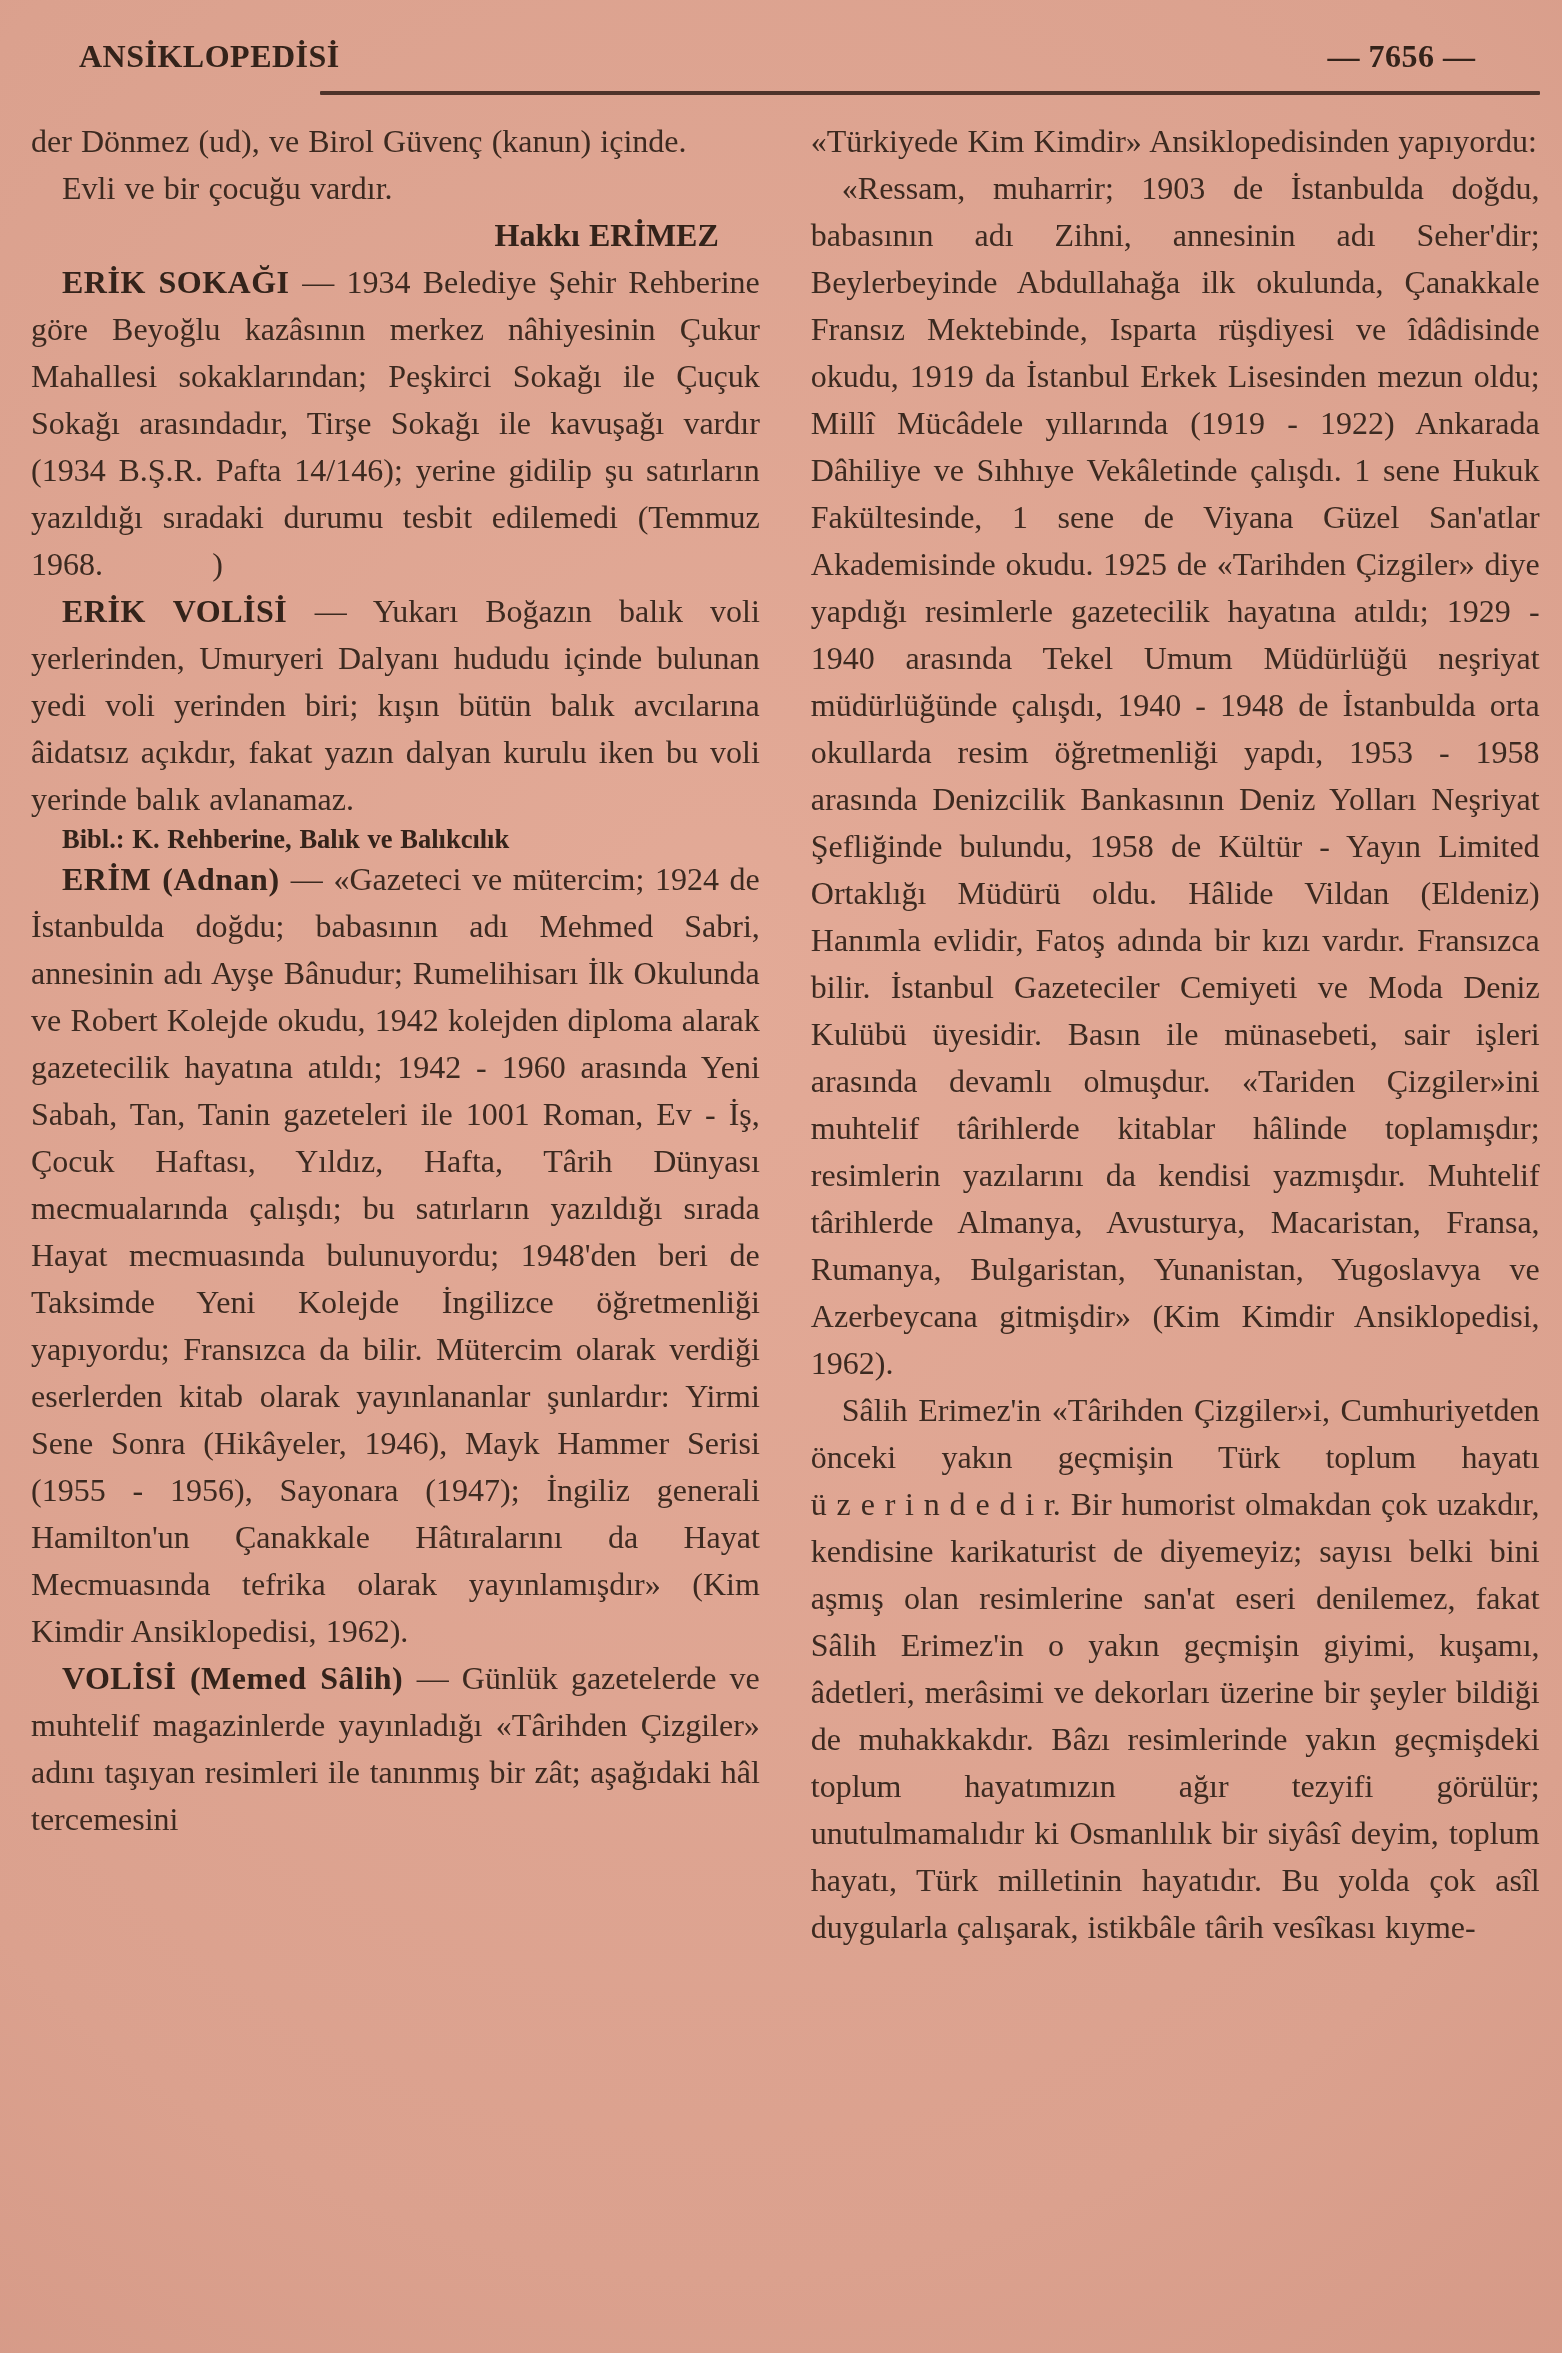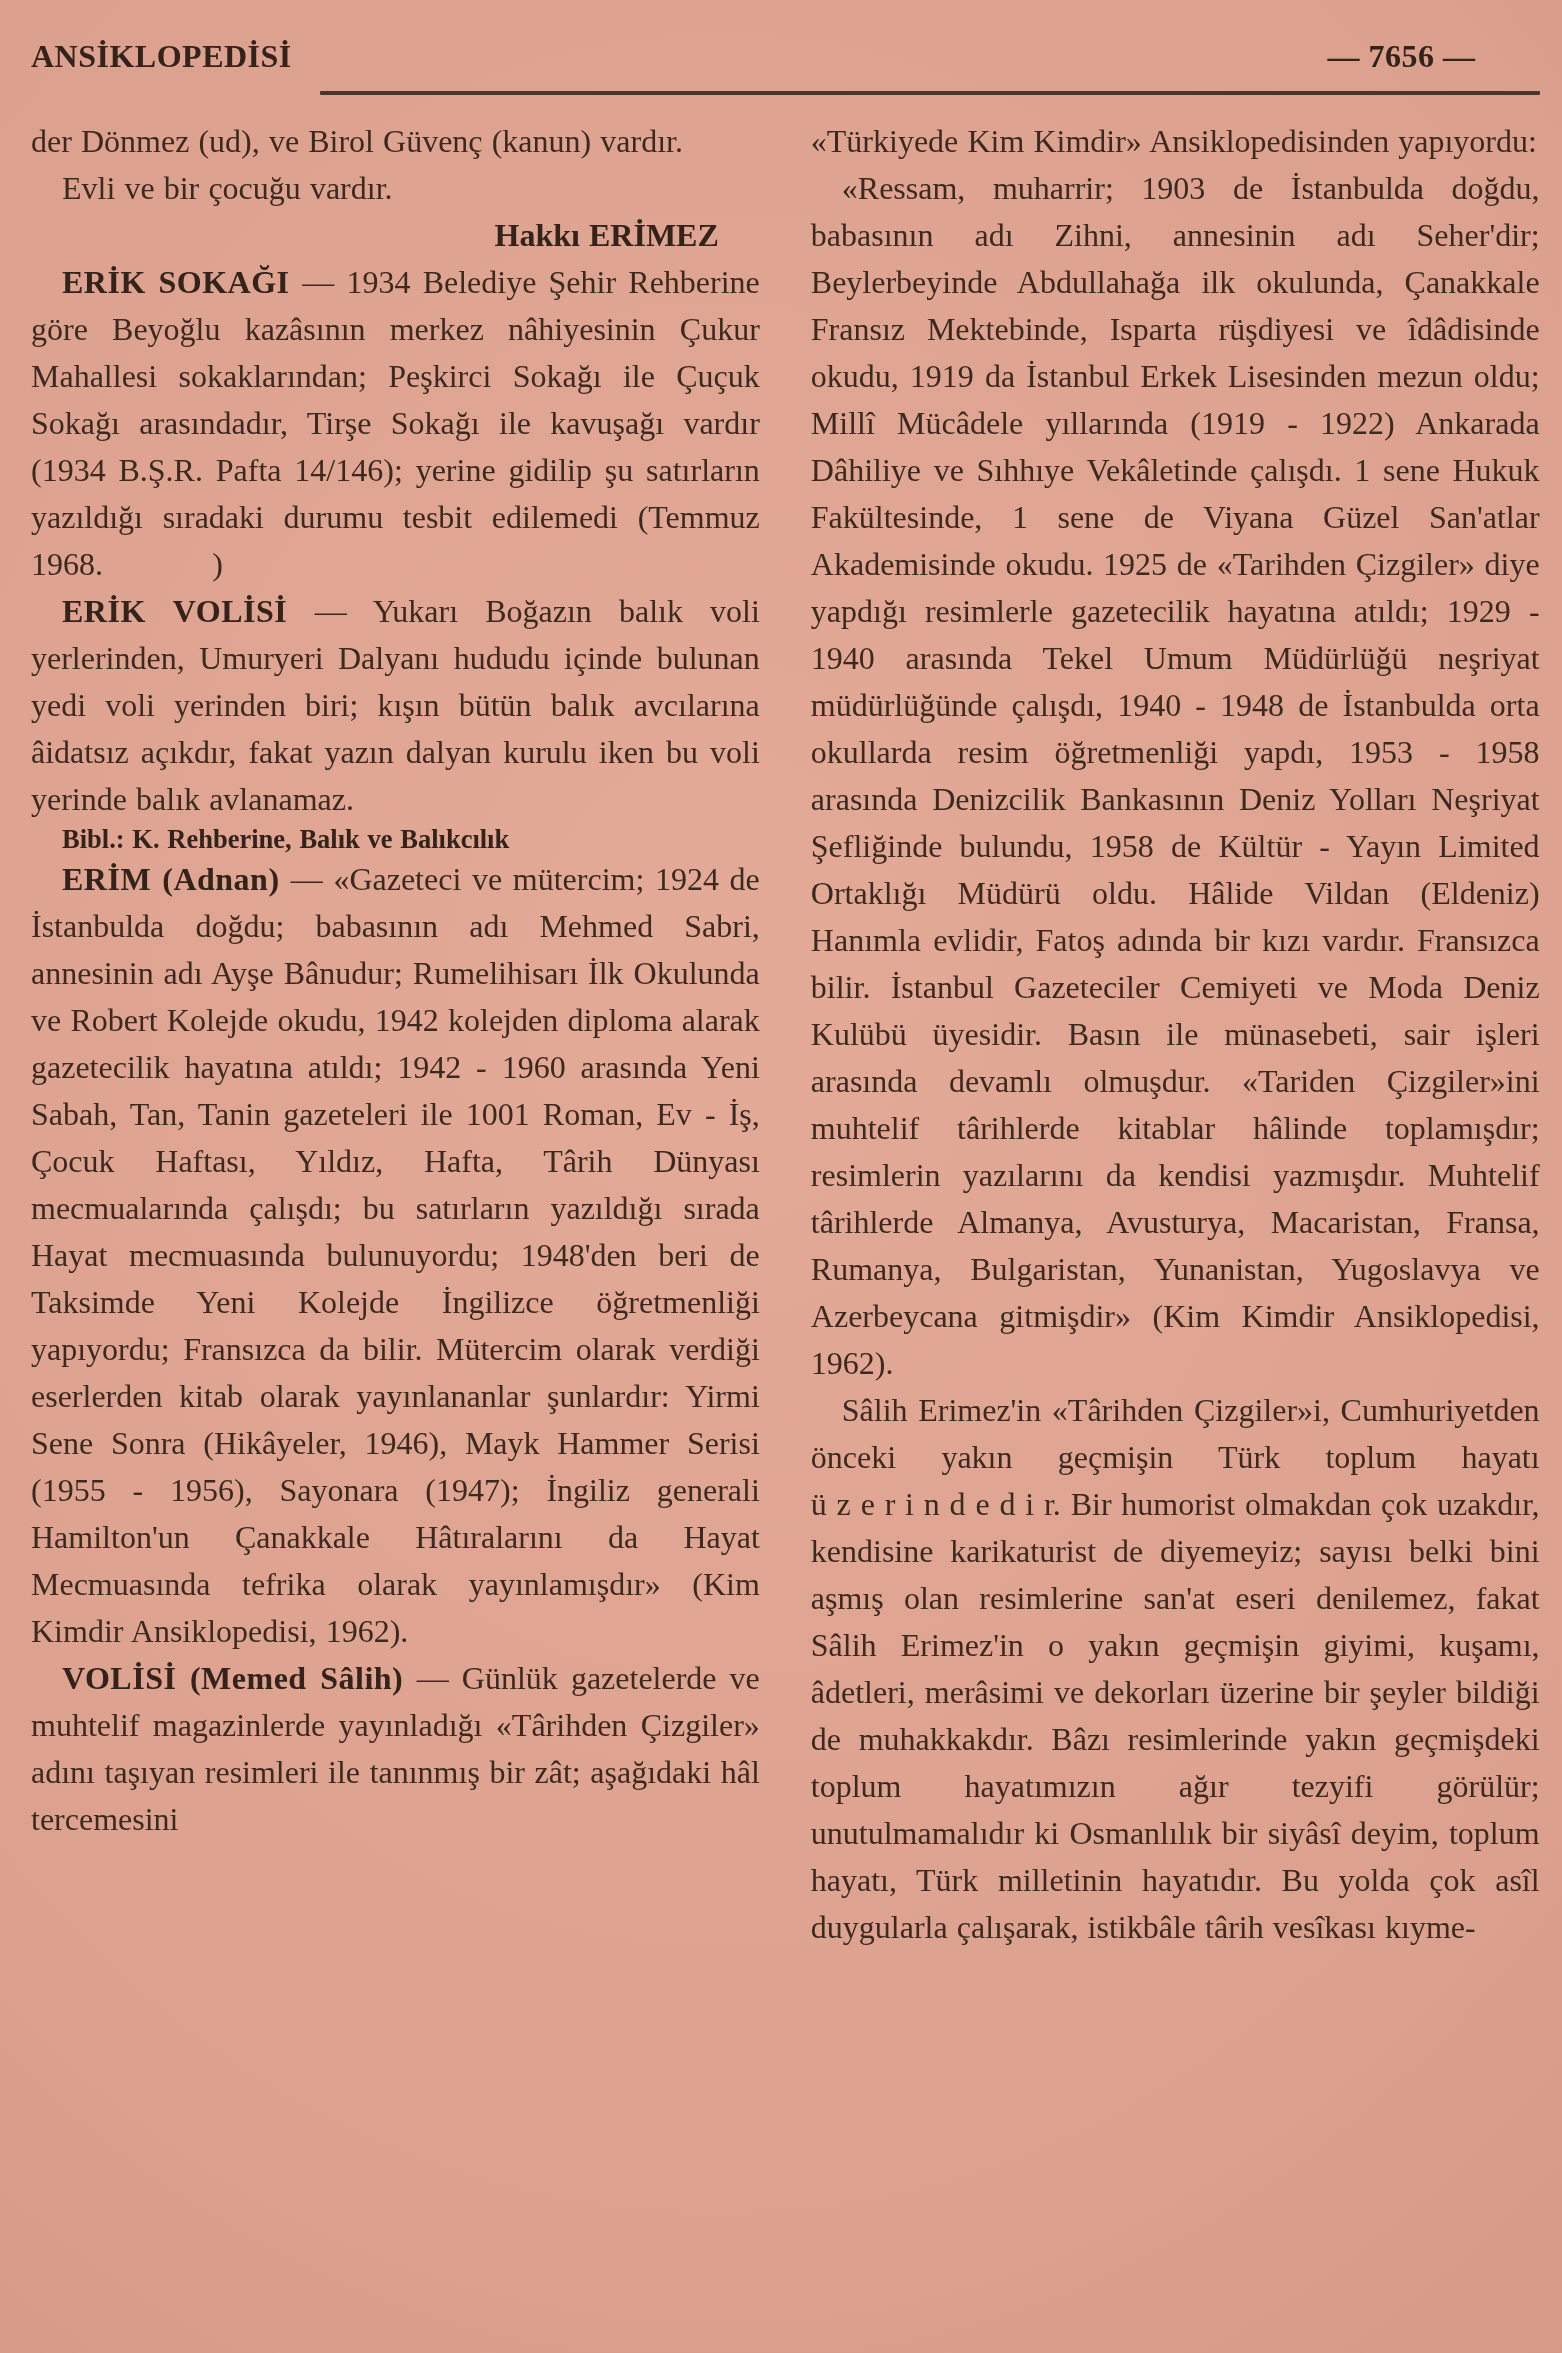--- a/index.html
+++ b/index.html
@@ -26,21 +26,21 @@
     padding: 38px 23.4px 21px 31px;
   }
   .header {
     display: flex;
     align-items: baseline;
     font-weight: 700;
     font-size: 32px;
     letter-spacing: 0.5px;
     color: var(--ink-bold, #34231a);
   }
-  .header .h-left  { flex: 1 1 0; text-align: left; }
+  .header .h-left  { flex: 1 1 0; text-align: left; margin-left: 48px; }
   .header .h-center{ flex: 0 0 auto; text-align: center; transform: translateX(-64px); }
   .header .h-right { flex: 1 1 0; text-align: right; }
   .header-rule {
     height: 3.7px;
     background: var(--rule, #4e332a);
     margin-top: 16px;
     margin-left: 289px;
     border-radius: 1.1px;
   }
   .columns {
@@ -84,21 +84,21 @@
 
   <div class="header">
     <span class="h-left">ANSİKLOPEDİSİ</span>
     <span class="h-center">— 7656 —</span>
   </div>
 
   <div class="header-rule"></div>
 
   <div class="columns">
     <div class="col">
-        <p class="plain">der Dönmez (ud), ve Birol Güvenç (kanun) vardır.</p>
+        <p class="plain">der Dönmez (ud), ve Birol Güvenç (kanun) içinde.</p>
         <p class="indent gap-sm">Evli ve bir çocuğu vardır.</p>
         <p class="signature gap-sm">Hakkı ERİMEZ</p>
         <p class="entry gap-lg"><b>ERİK SOKAĞI </b>— 1934 Belediye Şehir Rehberine göre Beyoğlu kazâsının merkez nâhiyesinin Çukur Mahallesi sokaklarından; Peşkirci Sokağı ile Çuçuk Sokağı arasındadır, Tirşe Sokağı ile kavuşağı vardır (1934 B.Ş.R. Pafta 14/146); yerine gidilip şu satırların yazıldığı sıradaki durumu tesbit edilemedi (Temmuz 1968.&nbsp;&nbsp;&nbsp;&nbsp;&nbsp;&nbsp;&nbsp;&nbsp;&nbsp;&nbsp;&nbsp;&nbsp;)</p>
         <p class="entry gap-lg"><b>ERİK VOLİSİ </b>— Yukarı Boğazın balık voli yerlerinden, Umuryeri Dalyanı hududu içinde bulunan yedi voli yerinden biri; kışın bütün balık avcılarına âidatsız açıkdır, fakat yazın dalyan kurulu iken bu voli yerinde balık avlanamaz.</p>
         <p class="bibl gap-md">Bibl.: K. Rehberine, Balık ve Balıkcılık</p>
         <p class="entry gap-lg"><b>ERİM (Adnan) </b>— «Gazeteci ve mütercim; 1924 de İstanbulda doğdu; babasının adı Mehmed Sabri, annesinin adı Ayşe Bânudur; Rumelihisarı İlk Okulunda ve Robert Kolejde okudu, 1942 kolejden diploma alarak gazetecilik hayatına atıldı; 1942 - 1960 arasında Yeni Sabah, Tan, Tanin gazeteleri ile 1001 Roman, Ev - İş, Çocuk Haftası, Yıldız, Hafta, Târih Dünyası mecmualarında çalışdı; bu satırların yazıldığı sırada Hayat mecmuasında bulunuyordu; 1948'den beri de Taksimde Yeni Kolejde İngilizce öğretmenliği yapıyordu; Fransızca da bilir. Mütercim olarak verdiği eserlerden kitab olarak yayınlananlar şunlardır: Yirmi Sene Sonra (Hikâyeler, 1946), Mayk Hammer Serisi (1955 - 1956), Sayonara (1947); İngiliz generali Hamilton'un Çanakkale Hâtıralarını da Hayat Mecmuasında tefrika olarak yayınlamışdır» (Kim Kimdir Ansiklopedisi, 1962).</p>
         <p class="entry gap-lg"><b>VOLİSİ (Memed Sâlih) </b>— Günlük gazetelerde ve muhtelif magazinlerde yayınladığı «Târihden Çizgiler» adını taşıyan resimleri ile tanınmış bir zât; aşağıdaki hâl tercemesini</p>
       </div>
     <div class="col">
         <p class="plain">«Türkiyede Kim Kimdir» Ansiklopedisinden yapıyordu:</p>

